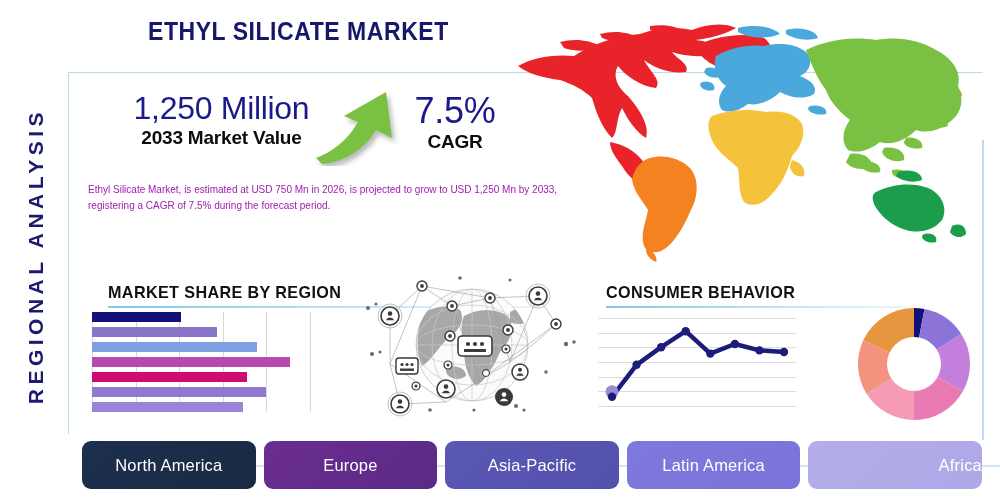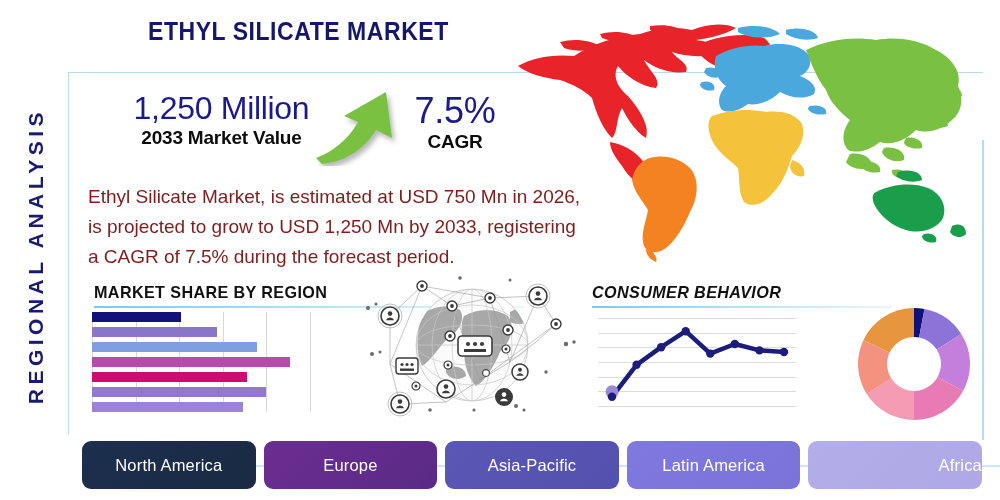--- a/index.html
+++ b/index.html
@@ -58,37 +58,37 @@
   }
   .stat-right { position:absolute; left:318px; top:0; text-align:center; width:110px; }
   .stat-right .stat-value { font-size:36px; }
   .stat-right .stat-label { font-size:19px; }
 
   .arrow-wrap { position:absolute; left:232px; top:-4px; width:100px; height:78px; }
 
   
   .desc {
     position:absolute; left:88px; top:182px; width:500px;
-    font-size:19px; color:#7f1d1d; line-height:1.58;
-  }
-
-  
-  .sec-head { position:absolute; }
+    font-size:10px; color:#a21caf; line-height:1.58;
+  }
+
+  
+  .sec-head { position:absolute;margin-left:14px; }
   .sec-head .sec-title {
     font-family:"Liberation Sans Narrow","Liberation Sans", sans-serif;
     font-weight:bold; font-size:17px; letter-spacing:0.4px;
     color:#111; white-space:nowrap; transform:scaleX(0.95);
     transform-origin:left center;
   }
   .sec-rule {
     height:2px; margin-top:3px;
     background:linear-gradient(to right,#7fc9e8,#cde9f6 70%,#eaf6fb);
   }
   #head-share { left:94px; top:283px; width:430px; }
-  #head-behavior { left:592px; top:283px; width:300px;font-style:italic; }
+  #head-behavior { left:592px; top:283px; width:300px; }
 
   
   .barchart { position:absolute; left:92px; top:312px; width:222px; height:100px; }
   .bar-grid { position:absolute; inset:0; }
   .bar-grid i {
     position:absolute; top:0; bottom:0; width:1px; background:#d8d8d8;
   }
   .bars { position:absolute; inset:0; display:flex; flex-direction:column;
           justify-content:space-between; }
   .bar-row { height:10px; position:relative; }

